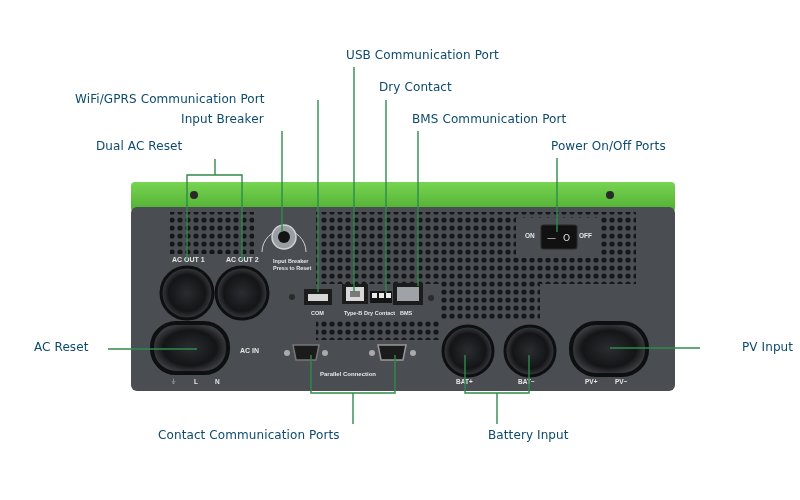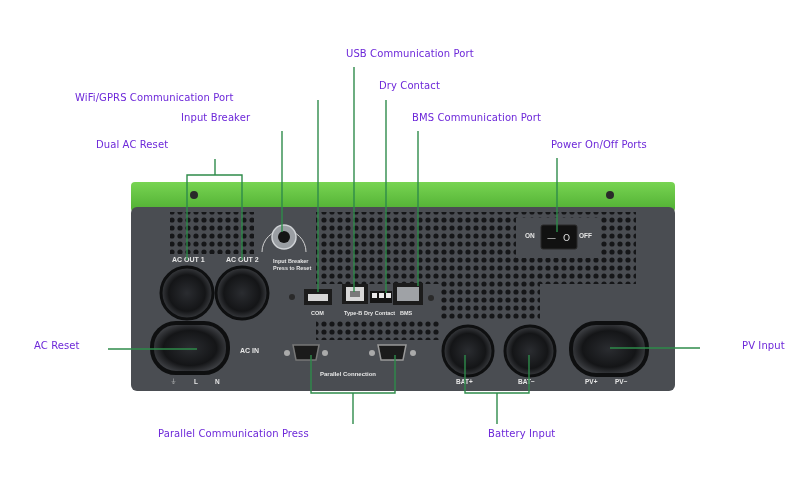--- a/index.html
+++ b/index.html
@@ -1,34 +1,34 @@
 <!DOCTYPE html>
 <html><head>
 <meta charset="utf-8">
 <style>
   html, body { margin:0; padding:0; }
   body { width:800px; height:500px; background:#ffffff; position:relative; overflow:hidden;
          font-family:"DejaVu Sans", sans-serif; }
-  .label { position:absolute; font-size:10px; color:#6d28d9; white-space:nowrap; letter-spacing:0.1px; }
+  .label { position:absolute; font-size:12px; color:#0c4a6e; white-space:nowrap; letter-spacing:0.1px; }
   svg { position:absolute; left:0; top:0; }
   .tiny { font-family:"Liberation Sans", sans-serif; font-weight:bold; fill:#e6e6e6; }
 </style>
 </head>
 <body>
 
 <div class="label" style="left:346px;top:48px;">USB Communication Port</div>
 <div class="label" style="left:75px;top:92px;">WiFi/GPRS Communication Port</div>
 <div class="label" style="left:379px;top:80px;">Dry Contact</div>
 <div class="label" style="left:181px;top:112px;">Input Breaker</div>
 <div class="label" style="left:412px;top:112px;text-align:center;">BMS Communication Port</div>
 <div class="label" style="left:96px;top:139px;">Dual AC Reset</div>
 <div class="label" style="left:551px;top:139px;">Power On/Off Ports</div>
 <div class="label" style="left:34px;top:340px;">AC Reset</div>
 <div class="label" style="left:742px;top:340px;">PV Input</div>
-<div class="label" style="left:158px;top:428px;">Parallel Communication Press</div>
+<div class="label" style="left:158px;top:428px;">Contact Communication Ports</div>
 <div class="label" style="left:488px;top:428px;text-align:center;">Battery Input</div>
 
 <svg width="800" height="500" viewBox="0 0 800 500">
   <defs>
     <pattern id="holes" x="0" y="0" width="8" height="8" patternUnits="userSpaceOnUse">
       <circle cx="4" cy="4" r="2.6" fill="#151618"></circle>
     </pattern>
     <linearGradient id="greenGrad" x1="0" y1="0" x2="0" y2="1">
       <stop offset="0" stop-color="#78d452"></stop>
       <stop offset="1" stop-color="#4fae32"></stop>

